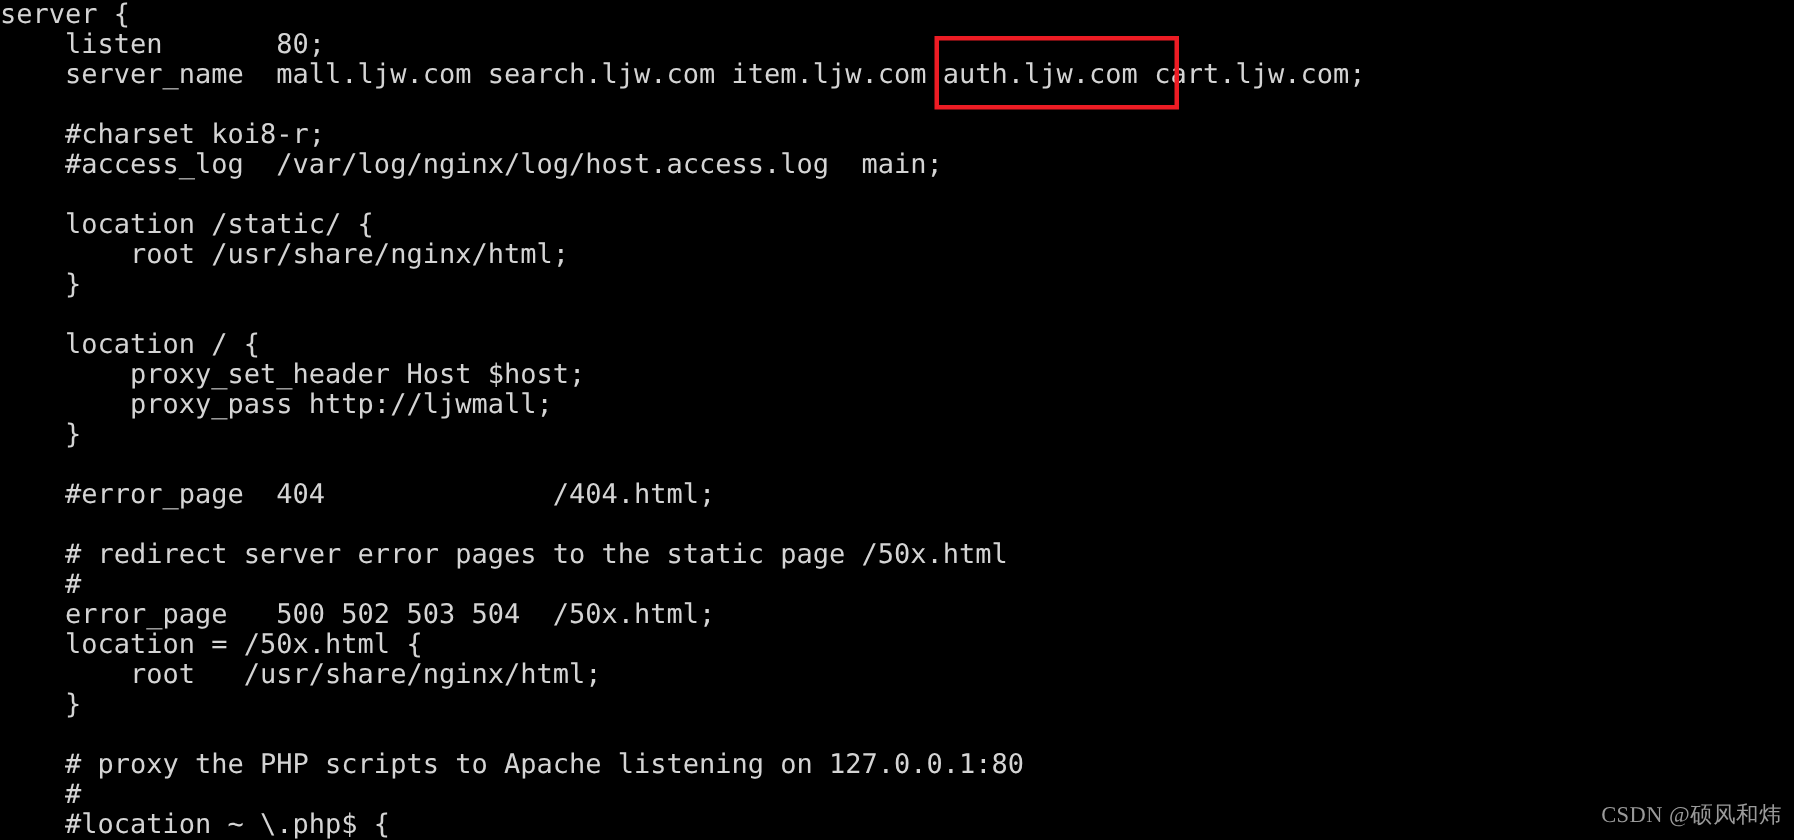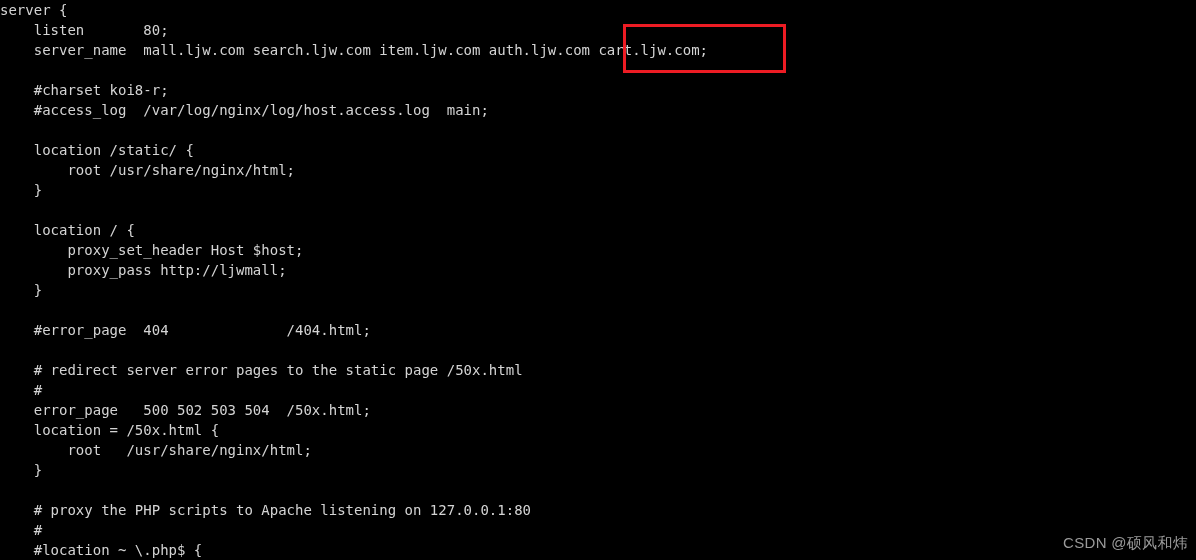--- a/index.html
+++ b/index.html
@@ -25,21 +25,21 @@
     overflow: hidden;
   }
 
   #code-block {
     position: absolute;
     left: 0px;
     top: 0px;
     margin: 0;
     padding: 0;
     font-family: "DejaVu Sans Mono", "Liberation Mono", monospace;
-    font-size: 14px;
+    font-size: 18px;
     line-height: 20px;
     color: #d4d4d4;
     white-space: pre;
     letter-spacing: 0px;
   }
 
   .code-line {
     height: 20px;
     white-space: pre;
     font-family: "DejaVu Sans Mono", "Liberation Mono", monospace;
@@ -54,21 +54,21 @@
     border: 3px solid #ed1c24;
     box-sizing: border-box;
     background: transparent;
     pointer-events: none;
   }
 
   #watermark {
     position: absolute;
     right: 8px;
     bottom: 7px;
-    font-family: Liberation Sans, sans-serif;
+    font-family: Liberation Serif, serif;
     font-size: 15px;
     color: #9a9a9a;
     white-space: nowrap;
     letter-spacing: 0.3px;
   }
 </style>
 </head>
 <body>
 
 <div id="terminal" style="background: rgb(0, 0, 0);">

